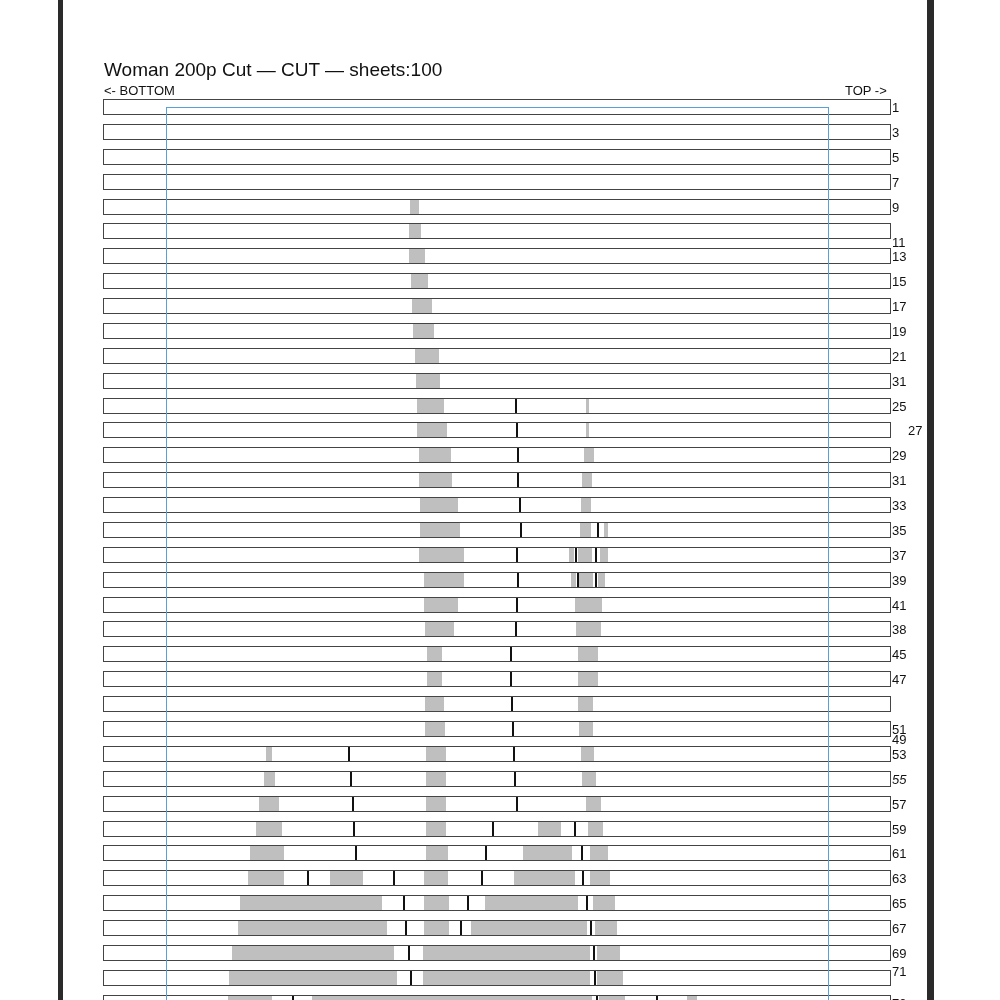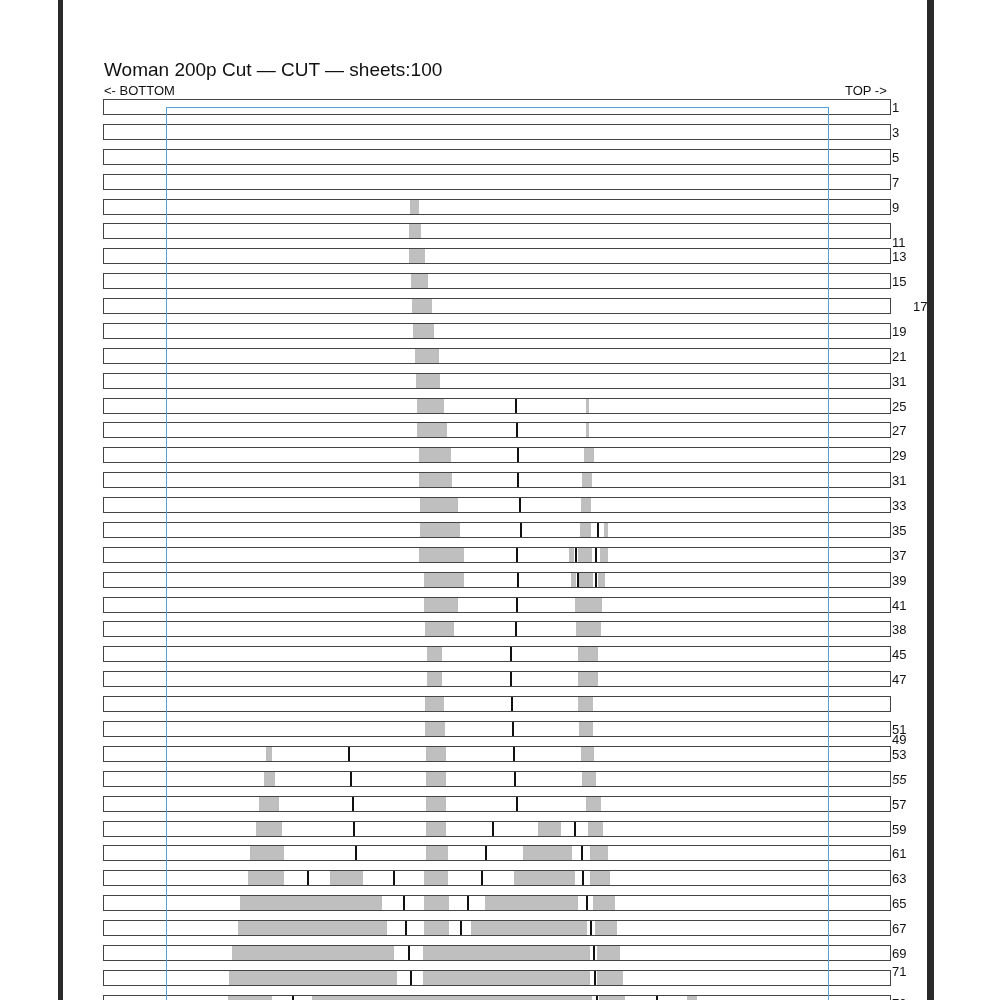--- a/index.html
+++ b/index.html
@@ -44,21 +44,21 @@
       <div class="seg" style="left: 305px; width: 16px;"></div>
     </div>
     <div class="num" style="top: 249.28px;">13</div>
     <div class="row" style="top: 273.16px;">
       <div class="seg" style="left: 307px; width: 17px;"></div>
     </div>
     <div class="num" style="top: 274.16px;">15</div>
     <div class="row" style="top: 298.04px;">
       <div class="seg" style="left: 308px; width: 20px;"></div>
     </div>
-    <div class="num" style="top: 299.04px; margin-left: 21px;">17</div>
+    <div class="num" style="top: 299.04px;">17</div>
     <div class="row" style="top: 322.92px;">
       <div class="seg" style="left: 309px; width: 21px;"></div>
     </div>
     <div class="num" style="top: 323.92px;">19</div>
     <div class="row" style="top: 347.8px;">
       <div class="seg" style="left: 311px; width: 24px;"></div>
     </div>
     <div class="num" style="top: 348.8px;">21</div>
     <div class="row" style="top: 372.68px;">
       <div class="seg" style="left: 312px; width: 24px;"></div>
@@ -68,21 +68,21 @@
       <div class="seg" style="left: 313px; width: 27px;"></div>
       <div class="seg" style="left: 482px; width: 3px;"></div>
       <div class="cut" style="left: 411px;"></div>
     </div>
     <div class="num" style="top: 398.56px;">25</div>
     <div class="row" style="top: 422.44px;">
       <div class="seg" style="left: 313px; width: 30px;"></div>
       <div class="seg" style="left: 482px; width: 3px;"></div>
       <div class="cut" style="left: 412px;"></div>
     </div>
-    <div class="num" style="top: 423.44px;">27</div>
+    <div class="num" style="top: 423.44px; padding-left: 16px;">27</div>
     <div class="row" style="top: 447.32px;">
       <div class="seg" style="left: 315px; width: 32px;"></div>
       <div class="seg" style="left: 480px; width: 10px;"></div>
       <div class="cut" style="left: 413px;"></div>
     </div>
     <div class="num" style="top: 448.32px;">29</div>
     <div class="row" style="top: 472.2px;">
       <div class="seg" style="left: 315px; width: 33px;"></div>
       <div class="seg" style="left: 478px; width: 10px;"></div>
       <div class="cut" style="left: 413px;"></div>

